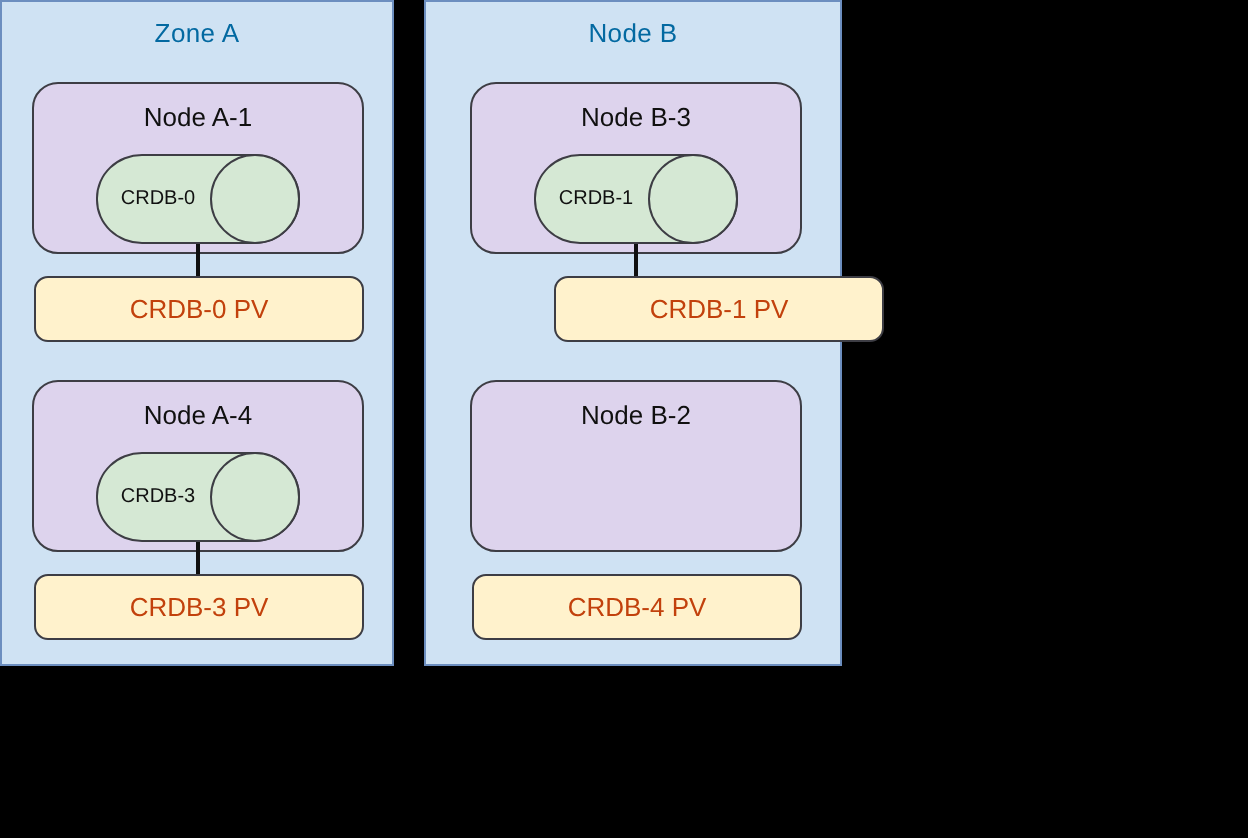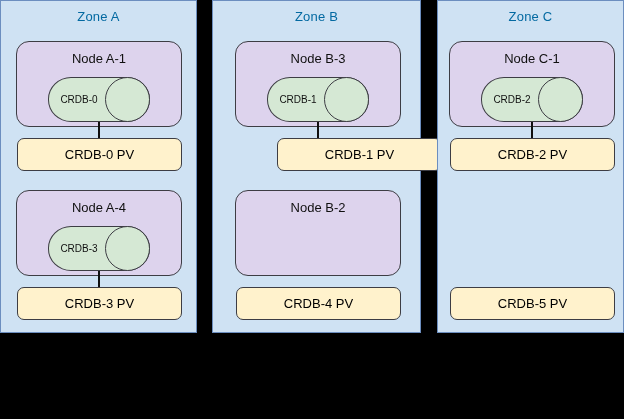--- a/index.html
+++ b/index.html
@@ -105,21 +105,21 @@
     position: absolute;
     height: 33px;
     background: #fff2cc;
     border: 1px solid #3d3d44;
     border-radius: 7px;
     box-sizing: border-box;
     display: flex;
     align-items: center;
     justify-content: center;
     font-size: 13px;
-    color: #000000;
+    color: #c2410c;
   }
 
   
   .link {
     position: absolute;
     width: 2px;
     background: #101010;
   }
 </style>
 </head>
@@ -143,43 +143,29 @@
       </div>
       <div class="cyl" style="left: 47px; top: 225px;">
         <div class="body"></div>
         <div class="cap"></div>
         <div class="label">CRDB-3</div>
       </div>
       <div class="link" style="left: 97px; top: 270px; height: 17px;"></div>
       <div class="pv" style="left: 16px; top: 286px; width: 165px;">CRDB-3 PV</div>
     </div>
     <div class="zone" style="left: 212px; width: 209px;">
-      <div class="zone-title">Zone B</div>
+      <div class="zone-title">Node B</div>
       <div class="node" style="left: 22px; top: 40px; width: 166px; height: 86px;">
         <div class="node-title">Node B-3</div>
       </div>
       <div class="cyl" style="left: 54px; top: 76px;">
         <div class="body"></div>
         <div class="cap"></div>
         <div class="label">CRDB-1</div>
       </div>
       <div class="link" style="left: 104px; top: 121px; height: 17px;"></div>
       <div class="pv" style="left: 23px; top: 137px; width: 165px; margin-left: 41px;">CRDB-1 PV</div>
       <div class="node" style="left: 22px; top: 189px; width: 166px; height: 86px;">
         <div class="node-title">Node B-2</div>
       </div>
       <div class="pv" style="left: 23px; top: 286px; width: 165px;">CRDB-4 PV</div>
     </div>
-    <div class="zone" style="left: 437px; width: 187px;">
-      <div class="zone-title">Zone C</div>
-      <div class="node" style="left: 11px; top: 40px; width: 166px; height: 86px;">
-        <div class="node-title">Node C-1</div>
-      </div>
-      <div class="cyl" style="left: 43px; top: 76px;">
-        <div class="body"></div>
-        <div class="cap"></div>
-        <div class="label">CRDB-2</div>
-      </div>
-      <div class="link" style="left: 93px; top: 121px; height: 17px;"></div>
-      <div class="pv" style="left: 12px; top: 137px; width: 165px;">CRDB-2 PV</div>
-      <div class="pv" style="left: 12px; top: 286px; width: 165px;">CRDB-5 PV</div>
-    </div>
   </div>
 
 </body></html>

